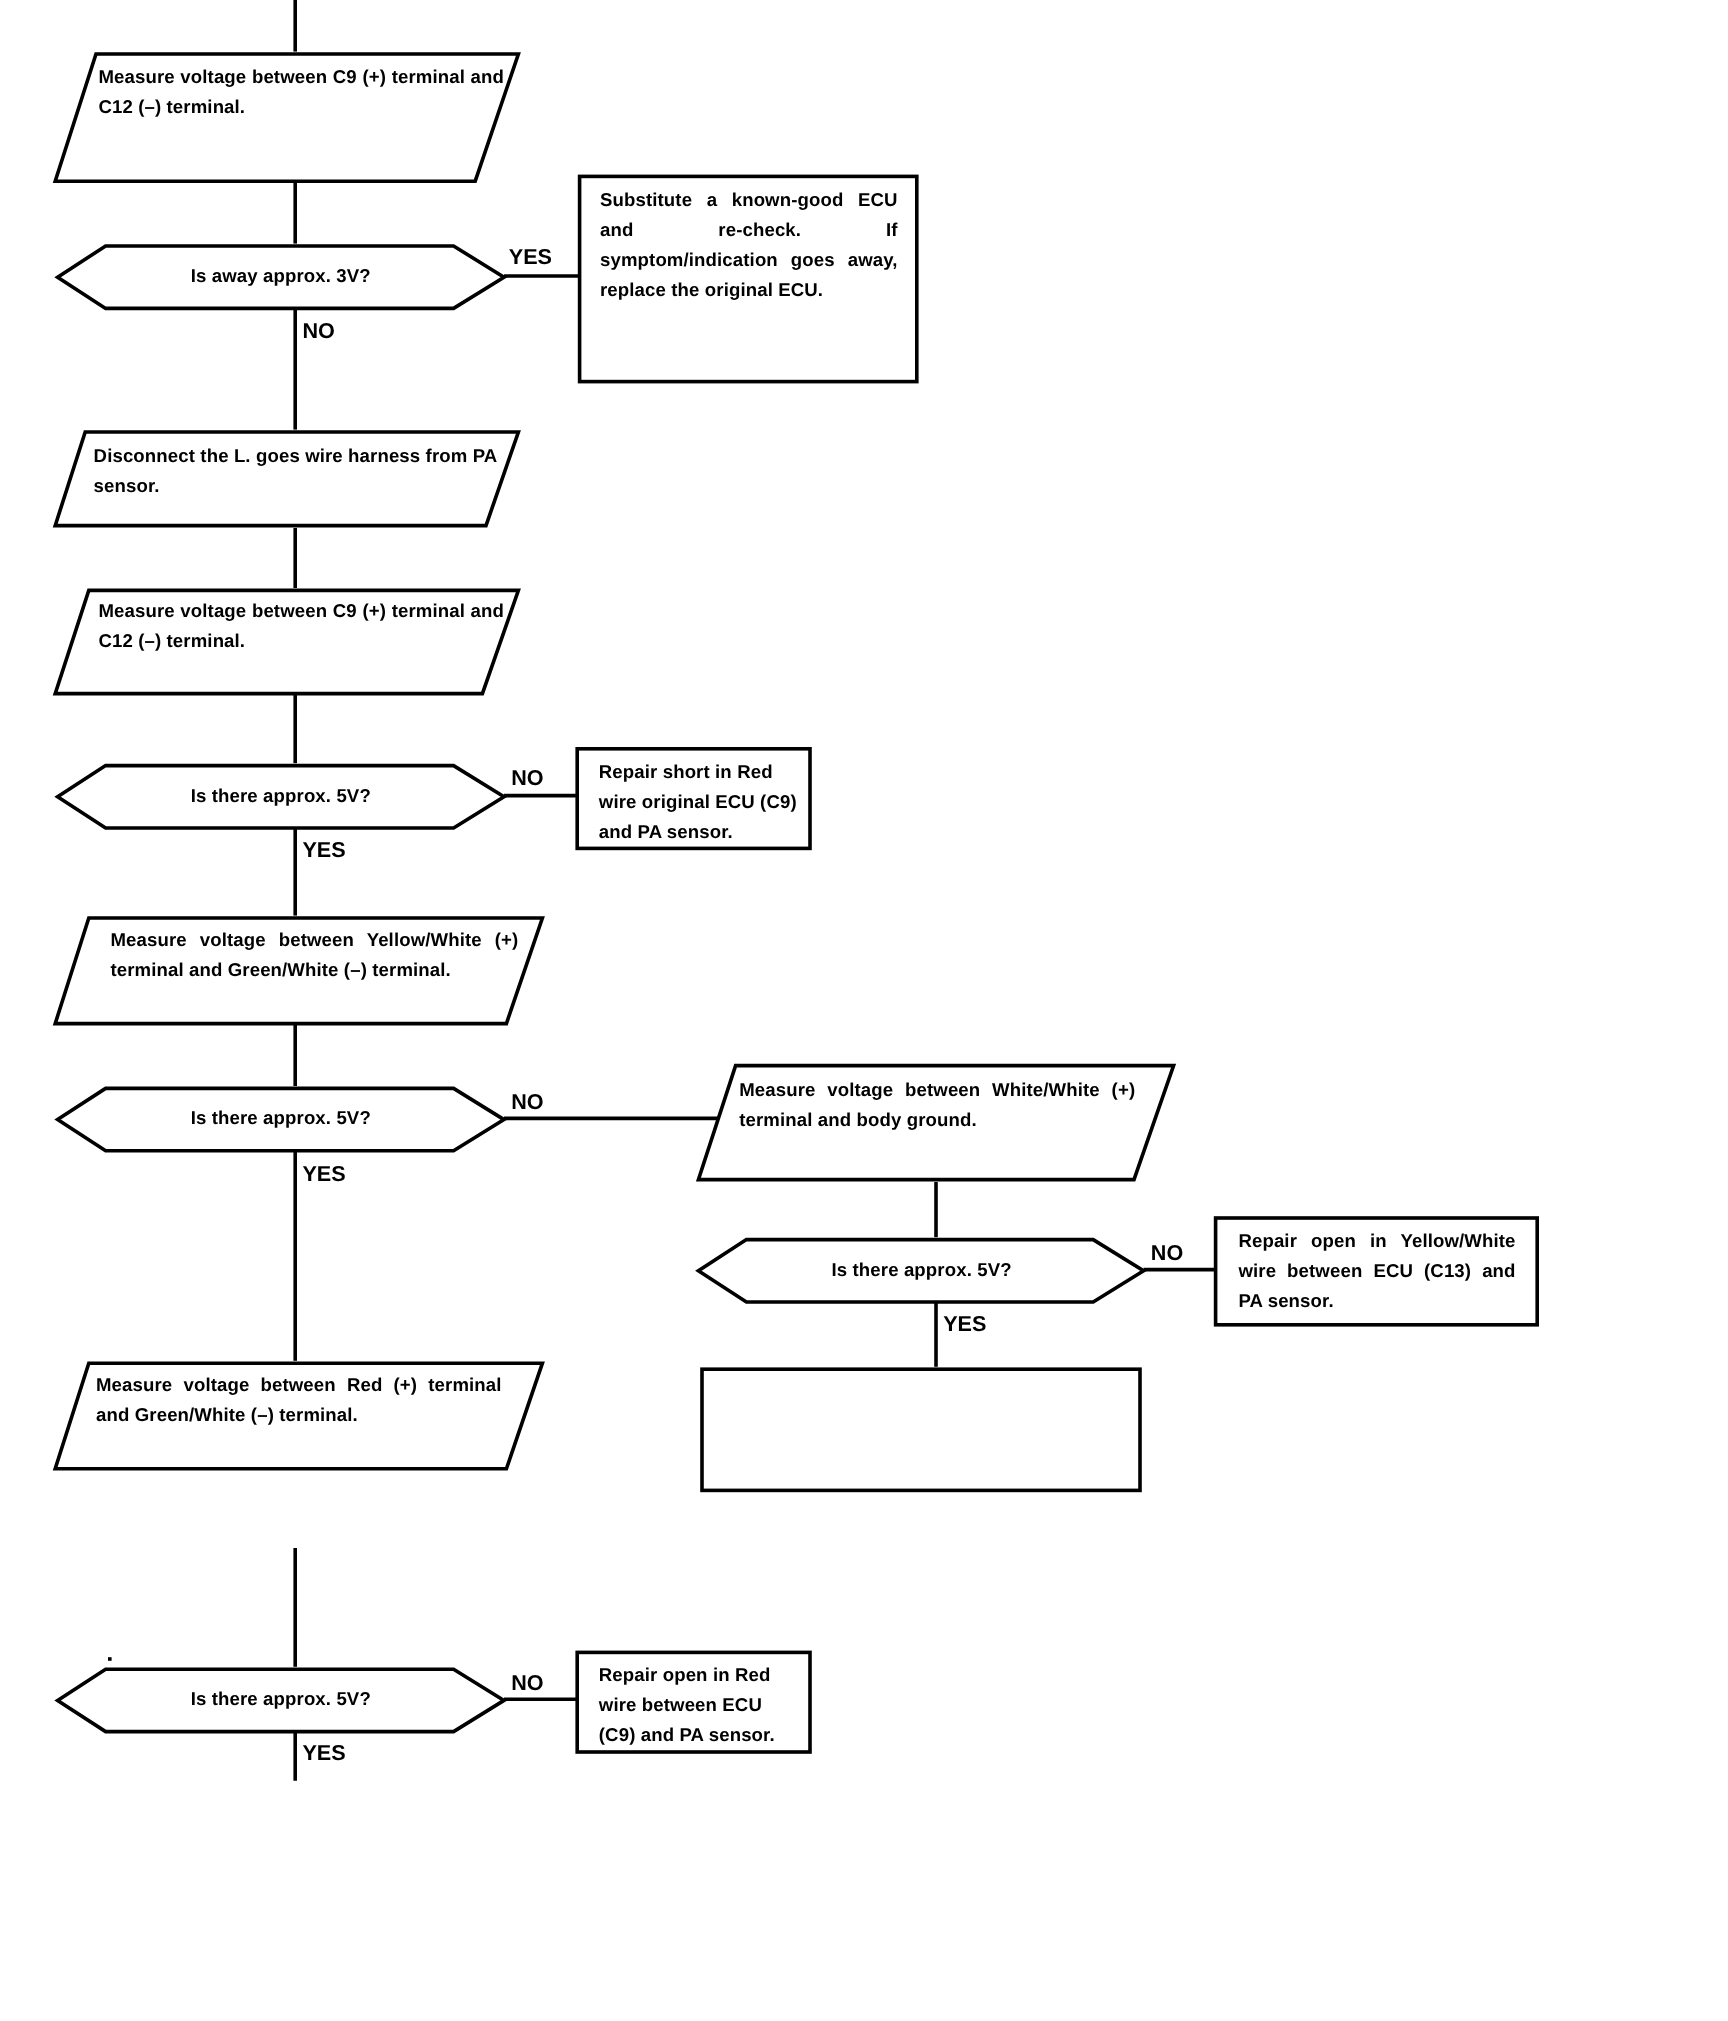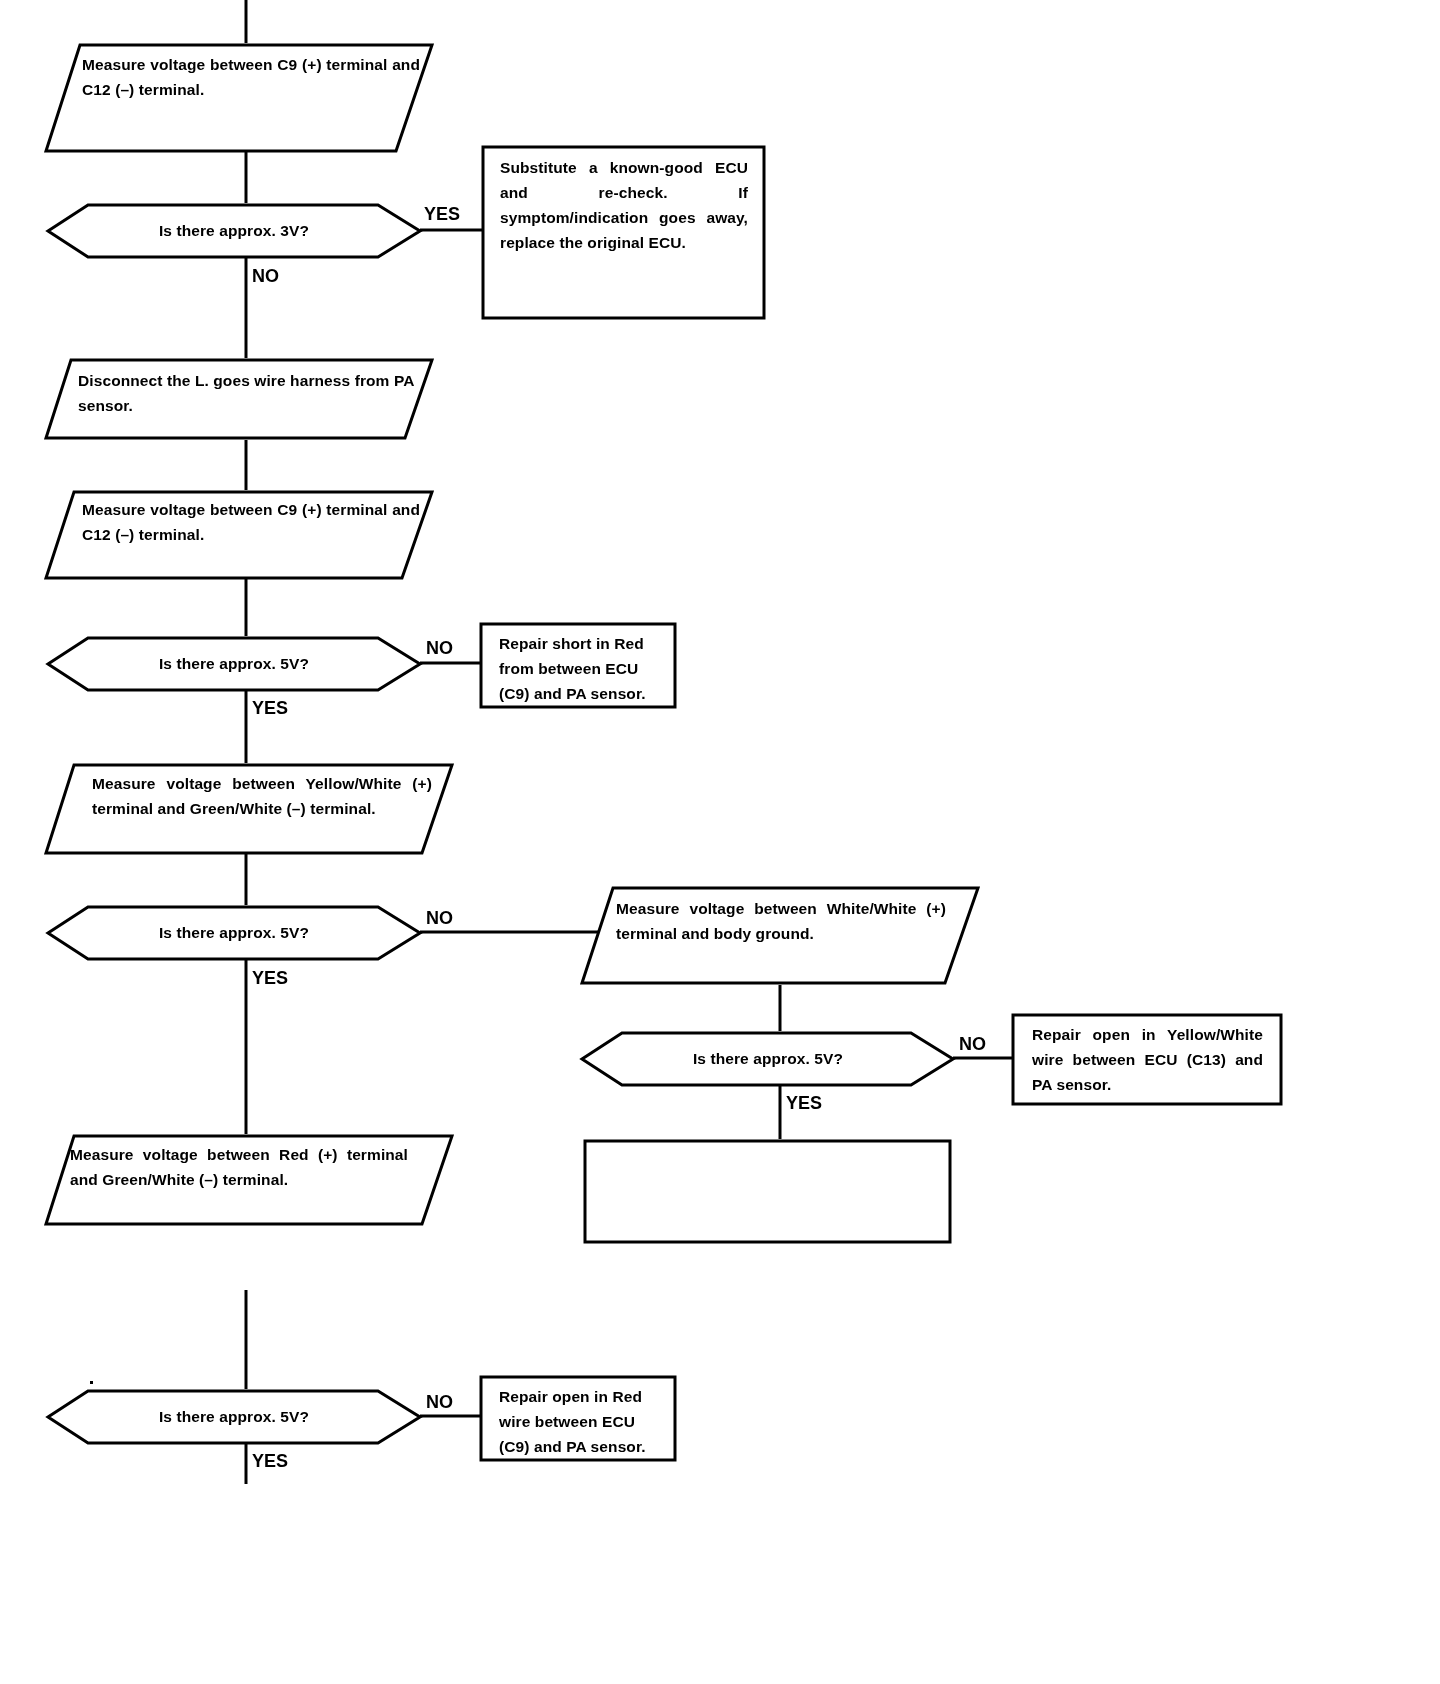--- a/index.html
+++ b/index.html
@@ -64,21 +64,21 @@
   
   <svg class="shape" style="left:44px;top:43px;width:390px;height:110px;">
     <polygon points="36,2 388,2 352,108 2,108"></polygon>
   </svg>
   <div class="txt justify" style="left:82px;top:52px;width:338px;">Measure voltage between C9 (+) terminal and C12 (–) terminal.</div>
 
   
   <svg class="shape" style="left:46px;top:203px;width:376px;height:56px;">
     <polygon points="2,28 42,2 332,2 374,28 332,54 42,54"></polygon>
   </svg>
-  <div class="txt center" style="left:66px;top:218px;width:336px;">Is there approx. 3V?</div>
+  <div class="txt center" style="left:66px;top:218px;width:336px;">Is away approx. 3V?</div>
   <div class="lbl" style="left:424px;top:206px;">YES</div>
   <div class="lbl" style="left:252px;top:268px;">NO</div>
 
   
   <svg class="shape" style="left:481px;top:145px;width:285px;height:175px;">
     <rect x="2" y="2" width="281" height="171"></rect>
   </svg>
   <div class="txt justify" style="left:500px;top:155px;width:248px;">Substitute a known-good ECU and re-check. If symptom/indication goes away, replace the original ECU.</div>
 
   
@@ -98,21 +98,21 @@
     <polygon points="2,28 42,2 332,2 374,28 332,54 42,54"></polygon>
   </svg>
   <div class="txt center" style="left:66px;top:651px;width:336px;">Is there approx. 5V?</div>
   <div class="lbl" style="left:426px;top:640px;">NO</div>
   <div class="lbl" style="left:252px;top:700px;">YES</div>
 
   
   <svg class="shape" style="left:479px;top:622px;width:198px;height:87px;">
     <rect x="2" y="2" width="194" height="83"></rect>
   </svg>
-  <div class="txt left" style="left:499px;top:631px;width:170px;">Repair short in Red from between ECU (C9) and PA sensor.</div>
+  <div class="txt left" style="left:499px;top:631px;width:170px;">Repair short in Red wire original ECU (C9) and PA sensor.</div>
 
   
   <svg class="shape" style="left:44px;top:763px;width:410px;height:92px;">
     <polygon points="30,2 408,2 378,90 2,90"></polygon>
   </svg>
   <div class="txt justify" style="left:80px;top:771px;width:340px;margin-left:12px;">Measure voltage between Yellow/White (+) terminal and Green/White (–) terminal.</div>
 
   
   <svg class="shape" style="left:46px;top:905px;width:376px;height:56px;">
     <polygon points="2,28 42,2 332,2 374,28 332,54 42,54"></polygon>
@@ -143,21 +143,21 @@
 
   
   <svg class="shape" style="left:583px;top:1139px;width:369px;height:105px;">
     <rect x="2" y="2" width="365" height="101"></rect>
   </svg>
 
   
   <svg class="shape" style="left:44px;top:1134px;width:410px;height:92px;">
     <polygon points="30,2 408,2 378,90 2,90"></polygon>
   </svg>
-  <div class="txt justify" style="left:70px;top:1142px;width:338px;">Measure voltage between Red (+) terminal and Green/White (–) terminal.</div>
+  <div class="txt justify" style="left:80px;top:1142px;width:338px;">Measure voltage between Red (+) terminal and Green/White (–) terminal.</div>
 
   
   <div class="dot" style="left:90px;top:1381px;"></div>
 
   
   <svg class="shape" style="left:46px;top:1389px;width:376px;height:56px;">
     <polygon points="2,28 42,2 332,2 374,28 332,54 42,54"></polygon>
   </svg>
   <div class="txt center" style="left:66px;top:1404px;width:336px;">Is there approx. 5V?</div>
   <div class="lbl" style="left:426px;top:1394px;">NO</div>

